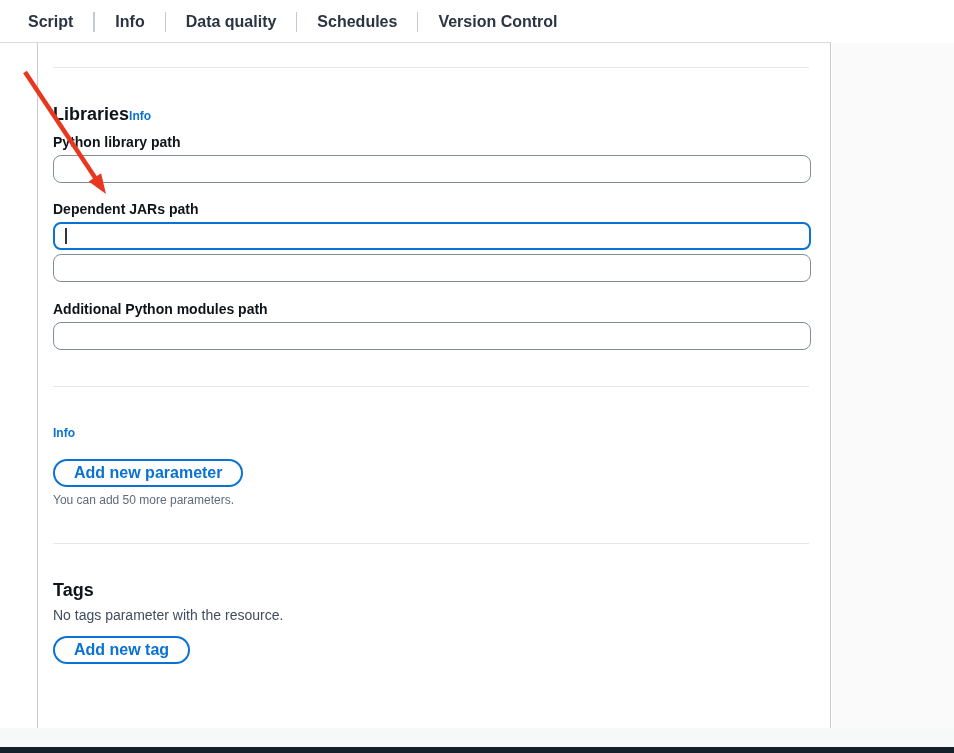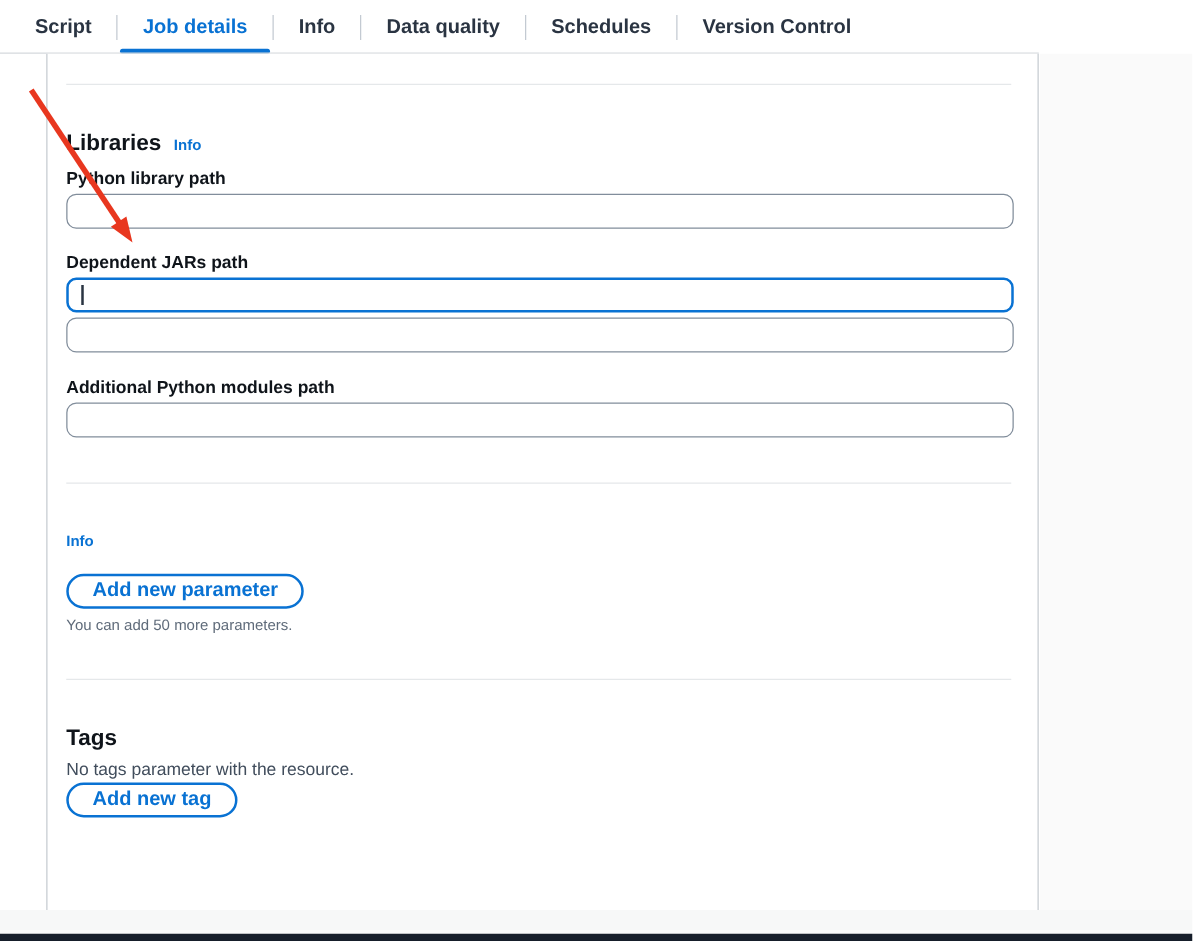--- a/index.html
+++ b/index.html
@@ -64,21 +64,21 @@
   .panel-content { padding: 0 21px 0 15px; }
 
   .divider { height: 1px; background: #e5e8ea; }
   .divider-1 { margin-top: 24px; }
   .divider-2 { margin-top: 36px; }
   .divider-3 { margin-top: 36px; }
 
   .section-heading {
     margin-top: 35px;
     font-size: 18px; font-weight: 700; line-height: 22px; color: #0f141a;
-    display: flex; align-items: baseline; gap: 10px;
+    display: flex; align-items: baseline; 
   }
   .info-link {
     font-size: 12px; font-weight: 700; color: #0972d3;
     text-decoration: none; cursor: pointer;
   }
 
   .field-label {
     font-size: 14px; font-weight: 700; line-height: 18px; color: #0f141a;
   }
   .field-label.first { margin-top: 6px; }
@@ -105,40 +105,39 @@
   .pill-button {
     margin-top: 15px;
     display: inline-block;
     border: 2px solid #0972d3; border-radius: 16px;
     background: #fff; color: #0972d3;
     font-family: "Liberation Sans", sans-serif;
     font-size: 16px; font-weight: 700; line-height: 24px;
     padding: 0 19px; height: 28px;
     cursor: pointer;
   }
-  .pill-button.tags-btn { margin-top: 2px; }
+  .pill-button.tags-btn { margin-top: 12px; }
   .hint-text {
     margin-top: 6px;
     font-size: 12px; line-height: 14px; color: #5f6b7a;
   }
   .tags-heading { margin-top: 35px; }
 
   
   .arrow-overlay {
     position: absolute; top: 0; left: 0; width: 954px; height: 753px;
     pointer-events: none; z-index: 50;
   }
 </style>
 </head>
 <body>
 
 <div class="tabbar">
   <div class="tab">Script</div>
   <div class="tab-sep"></div>
-  <div class="tab active">Job details</div>
   <div class="tab-sep"></div>
   <div class="tab">Info</div>
   <div class="tab-sep"></div>
   <div class="tab">Data quality</div>
   <div class="tab-sep"></div>
   <div class="tab">Schedules</div>
   <div class="tab-sep"></div>
   <div class="tab">Version Control</div>
 </div>
 <div class="tabbar-border"></div>

